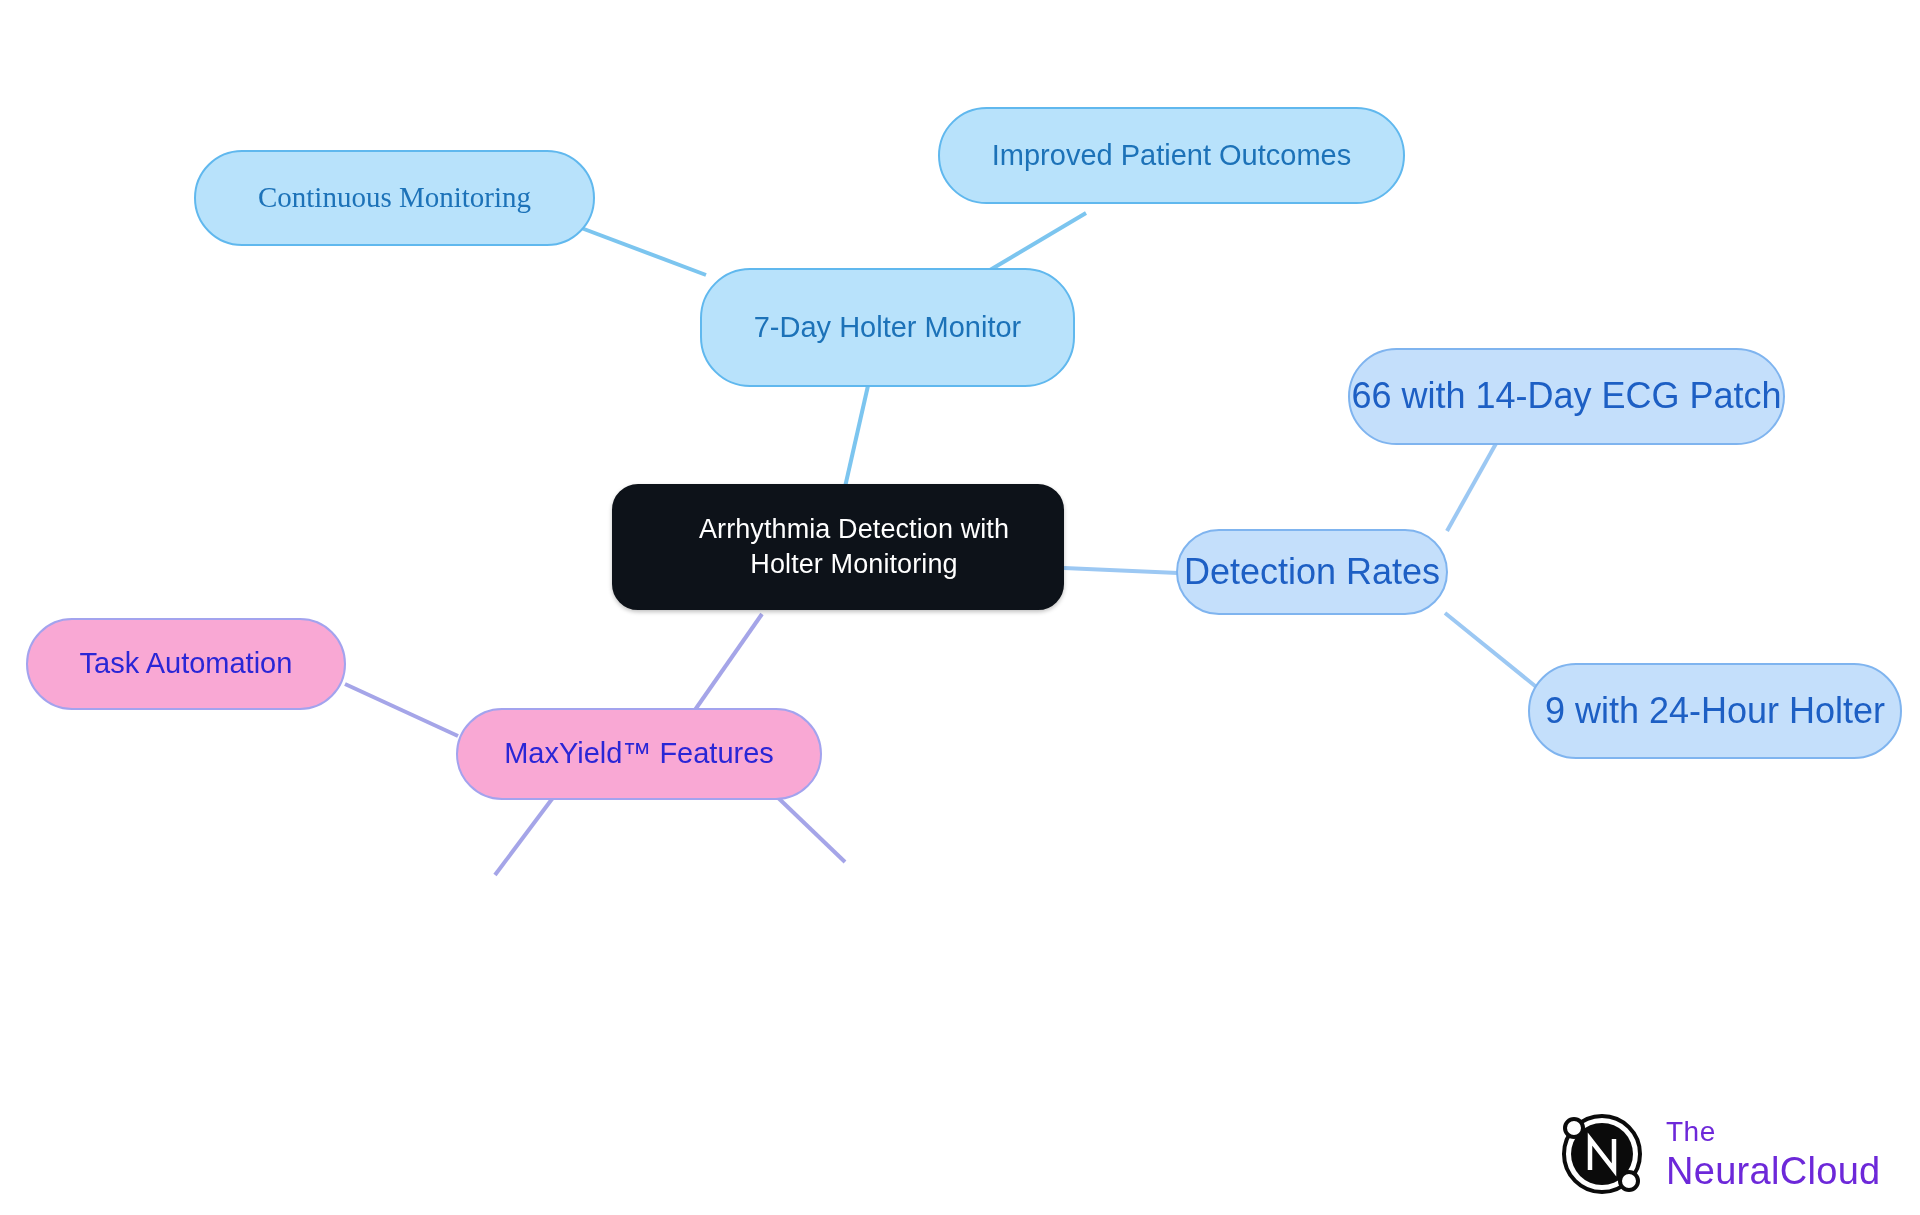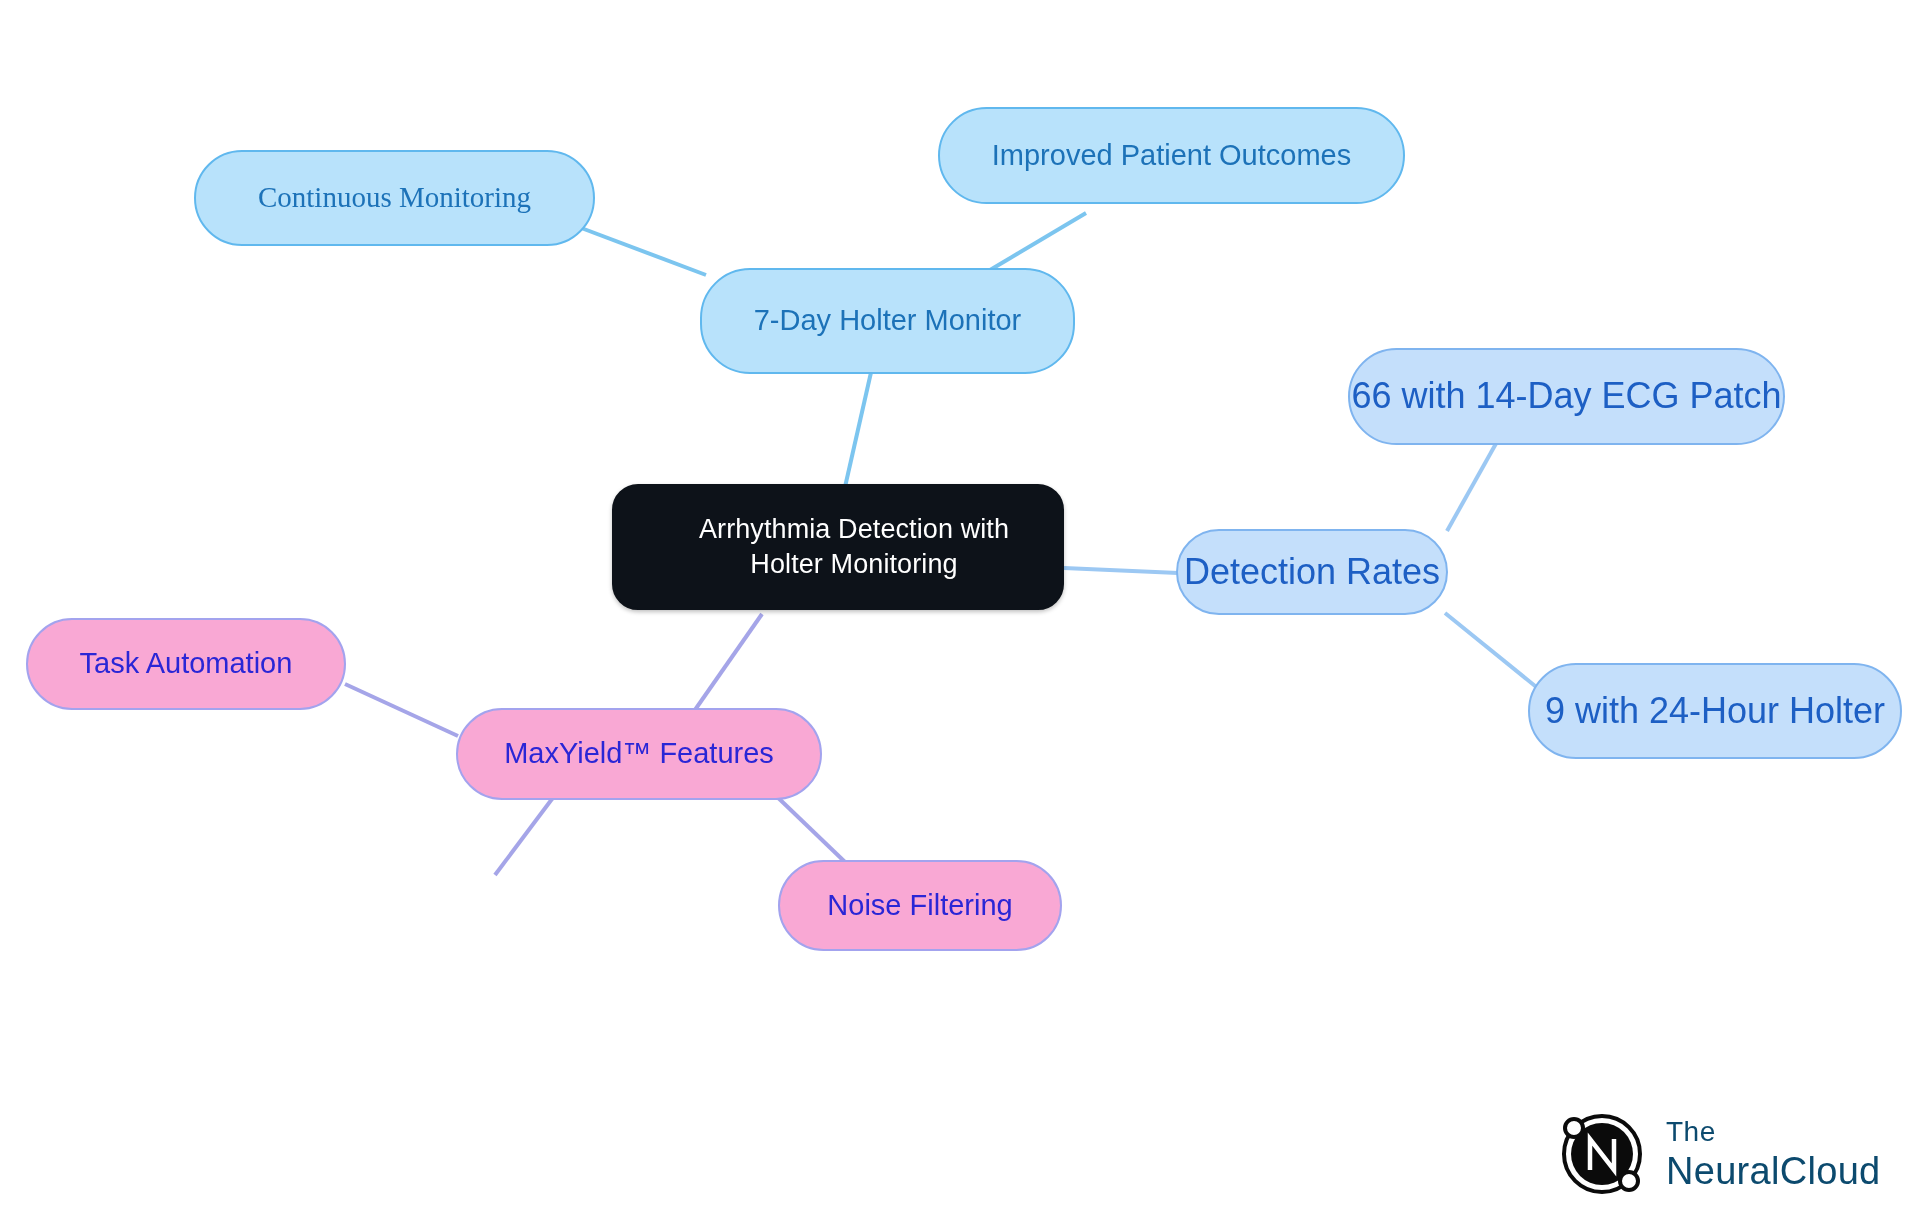--- a/index.html
+++ b/index.html
@@ -69,21 +69,21 @@
   #logo {
     position: absolute;
     display: flex;
     align-items: center;
     gap: 18px;
   }
   #logo-word {
     display: flex;
     flex-direction: column;
     line-height: 1.0;
-    color: #0c4a6e;
+    color: #6d28d9;
   }
   #logo-word .the {
     font-size: 28px;
     letter-spacing: 0.5px;
   }
   #logo-word .neuralcloud {
     font-size: 38px;
     letter-spacing: 0.3px;
     margin-top: 6px;
   }
@@ -112,38 +112,37 @@
     <line x1="458" y1="736" x2="345" y2="684" stroke="#a5a5e8" stroke-width="4"></line>
 
     <line x1="555" y1="795" x2="495" y2="875" stroke="#a5a5e8" stroke-width="4"></line>
 
     <line x1="770" y1="790" x2="845" y2="862" stroke="#a5a5e8" stroke-width="4"></line>
   </svg>
 
   <div class="node node-root" style="left:612px; top:484px; width:452px; height:126px;">Arrhythmia Detection with
 Holter Monitoring</div>
 
-  <div class="node node-blue-1" style="left:700px; top:268px; width:375px; height:106px;">7-Day Holter Monitor</div>
+  <div class="node node-blue-1" style="left:700px; top:268px; width:375px; height:119px;">7-Day Holter Monitor</div>
 
   <div class="node node-blue-1" style="left:194px; top:150px; width:401px; height:96px;font-family:Liberation Serif, serif;">Continuous Monitoring</div>
 
   <div class="node node-blue-1" style="left:938px; top:107px; width:467px; height:97px;">Improved Patient Outcomes</div>
 
   <div class="node node-blue-2" style="left:1176px; top:529px; width:272px; height:86px;">Detection Rates</div>
 
   <div class="node node-blue-2" style="left:1348px; top:348px; width:437px; height:97px;">66 with 14-Day ECG Patch</div>
 
   <div class="node node-blue-2" style="left:1528px; top:663px; width:374px; height:96px;">9 with 24-Hour Holter</div>
 
   <div class="node node-purple" style="left:456px; top:708px; width:366px; height:92px;">MaxYield™ Features</div>
 
   <div class="node node-purple" style="left:26px; top:618px; width:320px; height:92px;">Task Automation</div>
 
 
-  <div class="node node-purple" style="left:778px; top:860px; width:284px; height:91px;">Noise Filtering</div>
 
   <div id="logo" style="left:1556px; top:1108px;">
     <svg width="92" height="92" viewBox="0 0 92 92">
       <circle cx="46" cy="46" r="38" fill="none" stroke="#0b0b0b" stroke-width="4"></circle>
       <circle cx="46" cy="46" r="31" fill="#0b0b0b"></circle>
       <path d="M 34 62 L 34 31 L 58 62 L 58 31" fill="none" stroke="#ffffff" stroke-width="4.5"></path>
       <circle cx="18" cy="20" r="9" fill="#ffffff" stroke="#0b0b0b" stroke-width="4"></circle>
       <circle cx="73" cy="73" r="9" fill="#ffffff" stroke="#0b0b0b" stroke-width="4"></circle>
     </svg>
     <div id="logo-word">

